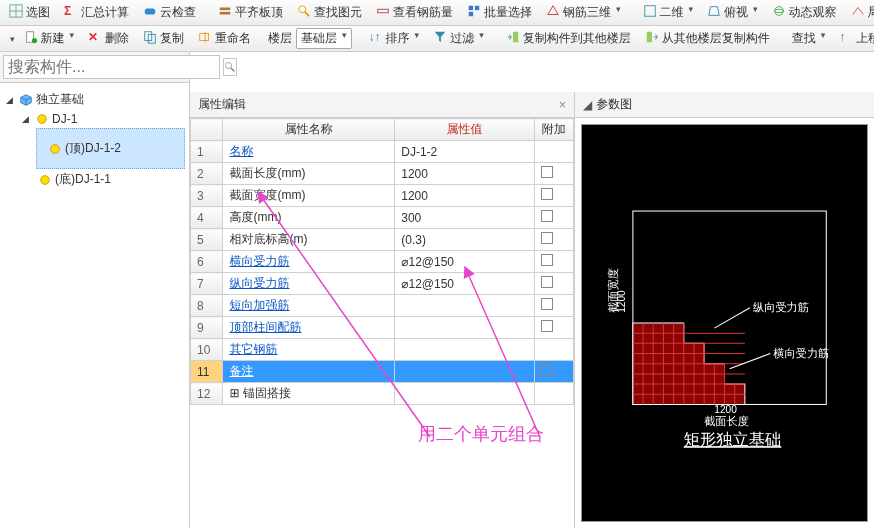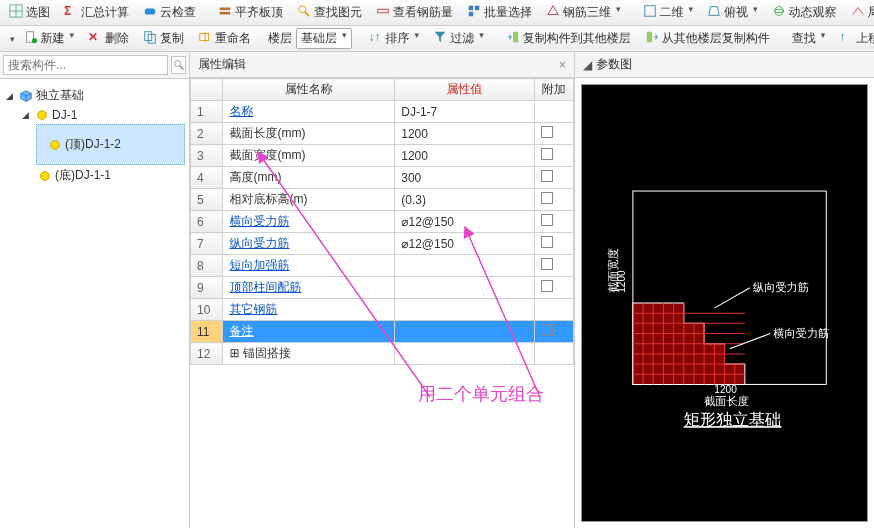--- a/index.html
+++ b/index.html
@@ -47,41 +47,41 @@
     display:flex;
     align-items:center;
     padding:3px;
     border-bottom:1px solid #ccc;
     background:#f4f4f4;
   }
   .searchbar input {
     flex:1;
     border:1px solid #c5c5c5;
     padding:2px 4px;
-    font-size:12px;
+    font-size:16px;
     color:#999;
   }
   .searchbar .sicon {
     width:18px; height:18px;
     display:flex; align-items:center; justify-content:center;
     border:1px solid #c5c5c5;
     margin-left:3px;
     background:#fff;
     cursor:pointer;
   }
   .tree { padding:6px 4px; flex:1; overflow:auto; }
   .tnode { display:flex; align-items:center; gap:3px; padding:2px; cursor:pointer; }
   .indent0 { margin-left:0; }
   .indent1 { margin-left:16px; }
   .indent2 { margin-left:32px; }
   .disc { font-size:9px; color:#444; width:10px; }
   .cube { width:14px; height:14px; }
   .fold { width:14px; height:14px; display:flex; align-items:center; justify-content:center; }
   .tnode.sel { background:#cde6ff; border:1px dotted #6aa6dc; padding:11px; }
-  .content { flex:1; display:flex; overflow:hidden; }
+  .content { flex:1; display:flex; overflow:hidden;margin-top:40px; }
   .editcol { flex:1; display:flex; flex-direction:column; overflow:hidden; position:relative; }
   .tab {
     display:flex;
     align-items:center;
     padding:4px 8px;
     background:#f4f4f4;
     border-bottom:1px solid #ccc;
   }
   .tab .close { margin-left:auto; cursor:pointer; color:#888; }
   .grid {
@@ -365,21 +365,21 @@
             <th class="rownum"></th>
             <th class="colname">属性名称</th>
             <th class="colval th-val">属性值</th>
             <th class="coladd">附加</th>
           </tr>
         </thead>
         <tbody id="gridbody">
             <tr>
               <td class="rownum">1</td>
               <td class="colname bluecell"><span>名称</span></td>
-              <td class="colval">DJ-1-7</td>
+              <td class="colval">DJ-1-2</td>
               <td class="coladd"></td>
             </tr>
             <tr>
               <td class="rownum">2</td>
               <td class="colname"><span>截面长度(mm)</span></td>
               <td class="colval">1200</td>
               <td class="coladd"><span class="chk"></span></td>
             </tr>
             <tr>
               <td class="rownum">3</td>

